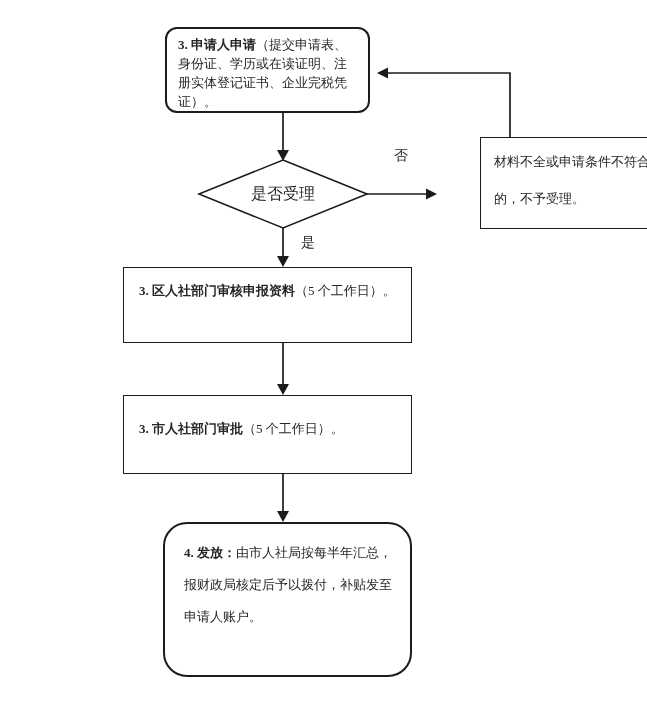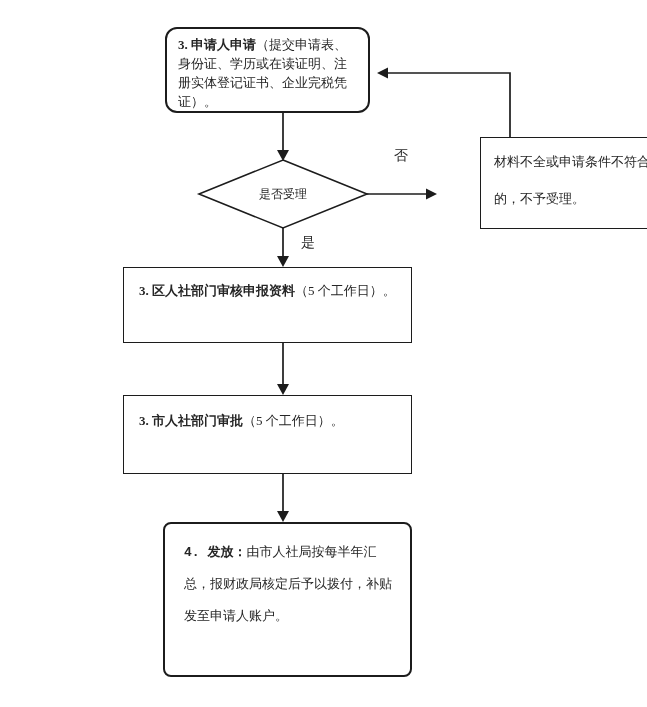--- a/index.html
+++ b/index.html
@@ -32,34 +32,34 @@
     line-height: 37px;
     margin-left: 44px;
   }
   .step2 {
     left: 123px; top: 267px; width: 289px; height: 76px;
     padding: 13px 4px 0 15px;
     white-space: nowrap;
   }
   .step3 {
     left: 123px; top: 395px; width: 289px; height: 79px;
-    padding: 15px 4px 0 15px;
+    padding: 23px 4px 0 15px;
     white-space: nowrap;
   }
   .step4 {
     left: 163px; top: 522px; width: 249px; height: 155px;
     padding: 13px 12px 0 19px;
     line-height: 32px;
-    border-width: 2px; border-radius: 8px; font-family: Liberation Mono, monospace;
+    border-width: 2px; border-radius: 24px;
   }
   .decision-label {
     position: absolute;
     left: 199px; top: 187px; width: 168px;
     text-align: center;
-    font-size: 12px; line-height: 14px;
+    font-size: 16px; line-height: 14px;
   }
   .edge-label {
     position: absolute;
     font-size: 14px; line-height: 15px;
   }
   .edge-label-no { left: 394px; top: 148px; }
   .edge-label-yes { left: 301px; top: 235px; }
 </style>
 </head>
 <body>

